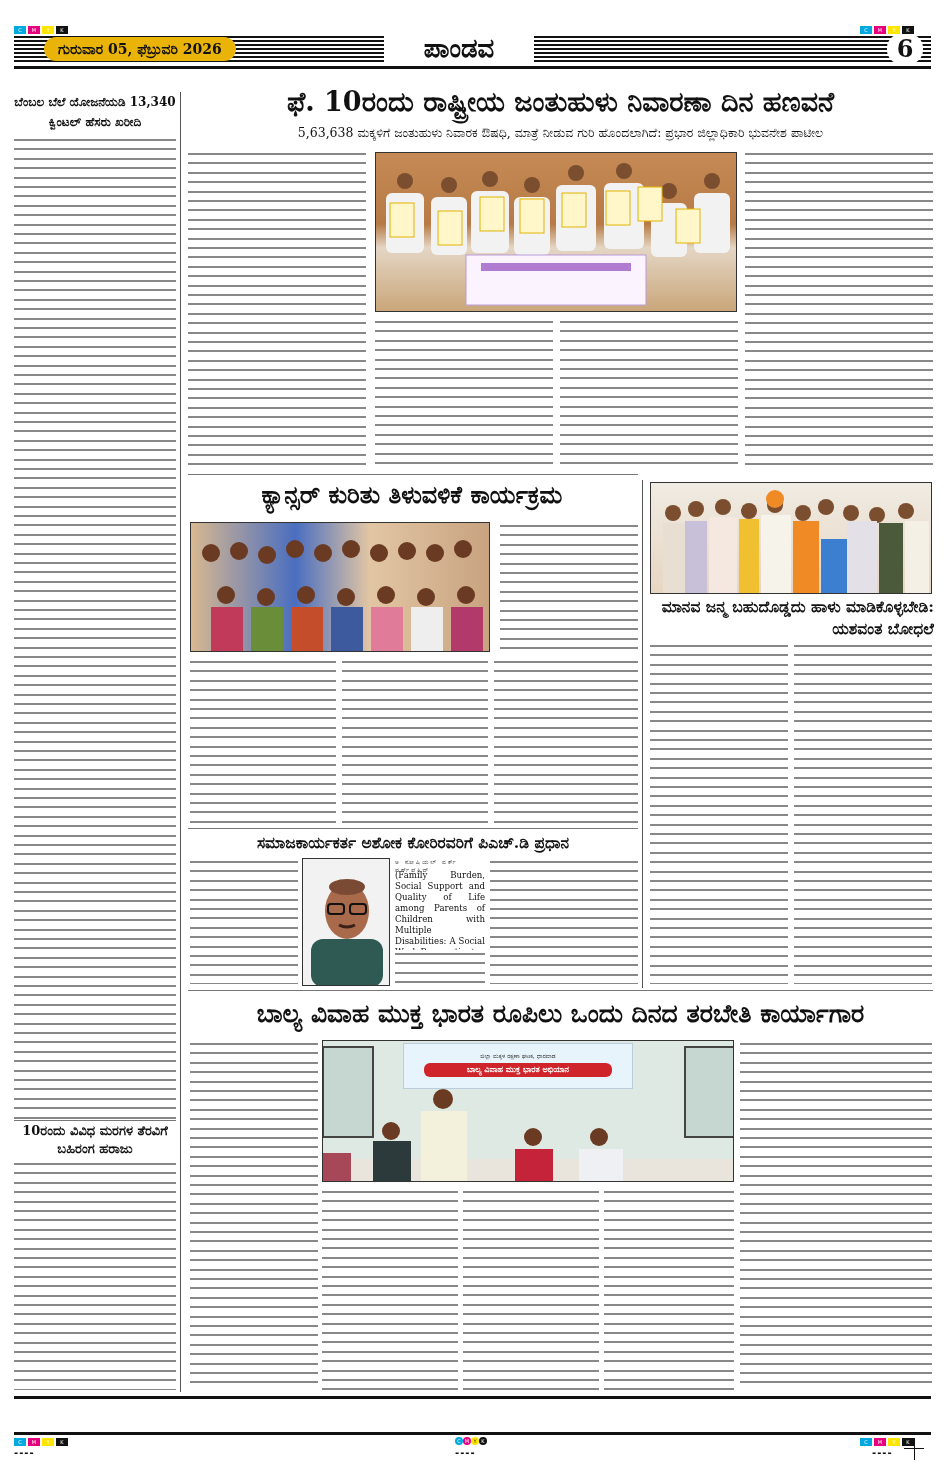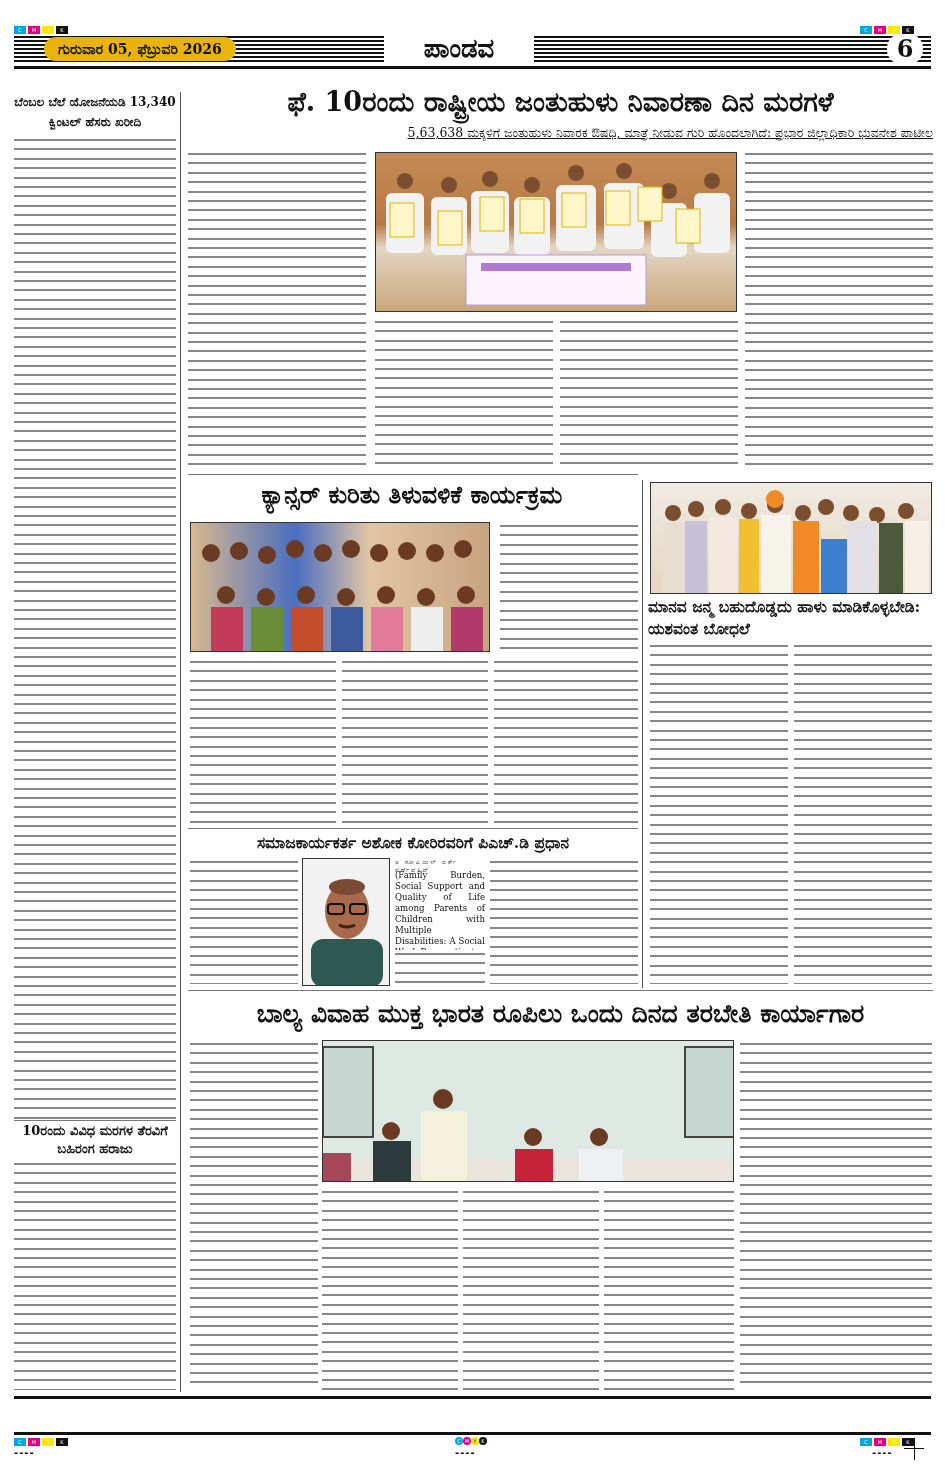--- a/index.html
+++ b/index.html
@@ -50,22 +50,22 @@
 
 <div class="col-left">
   <div class="hd1" style="font-size:12px;line-height:20px;">ಬೆಂಬಲ ಬೆಲೆ ಯೋಜನೆಯಡಿ 13,340 ಕ್ವಿಂಟಲ್ ಹೆಸರು ಖರೀದಿ</div>
   <div class="text text-lines" style="height:990px;margin-top:4px;color:transparent;">ಧಾರವಾಡ: ಕೇಂದ್ರ ಸರ್ಕಾರದ ಬೆಂಬಲ ಯೋಜನೆಯಡಿ ಎಫ್.ಎ.ಕ್ಯೂ ಗುಣಮಟ್ಟದ ಹೆಸರು ಕಾಳು ಉತ್ಪನ್ನ ಮಾರಾಟಕ್ಕಾಗಿ ಧಾರವಾಡ ಜಿಲ್ಲೆಯ 9,577 ರೈತರು ತಮ್ಮ ಹೆಸರು ನೋಂದಾಯಿಸಿಕೊಂಡಿದ್ದರು. ಈ ಪೈಕಿ 1,630 ರೈತರು, 13,340.50 ಕ್ವಿಂಟಲ್ ಹೆಸರು ಕಾಳು ಉತ್ಪನ್ನವನ್ನು ಖರೀದಿ ಕೇಂದ್ರಗಳಿಗೆ ಮಾರಾಟ ಮಾಡಿದ್ದಾರೆ. ಈಗಾಗಲೇ 1,512 ರೈತರಿಗೆ ರೂ. 9,51,85,408 ಗಳ ಹಣವನ್ನು ನೇರ ನಗದು ವರ್ಗಾವಣೆ ಮೂಲಕ ಪಾವತಿಸಲಾಗಿದೆ. ಬಾಕಿ ಉಳಿದ 118 ರೈತರಿಗೆ ಹಣ ಪಾವತಿ ಕಾರ್ಯ ಪ್ರಗತಿಯಲ್ಲಿದ್ದು...</div>
   <div class="hline" style="left:0;top:1028px;width:162px;"></div>
   <div class="hd1 abs" style="left:0;top:1030px;width:162px;font-size:13px;line-height:18px;">10ರಂದು ವಿವಿಧ ಮರಗಳ ತೆರವಿಗೆ ಬಹಿರಂಗ ಹರಾಜು</div>
   <div class="text text-lines abs" style="left:0;top:1068px;width:162px;height:230px;color:transparent;">ಧಾರವಾಡ: ಧಾರವಾಡ ನಗರದ ವಿವಿಧ ಬಡಾವಣೆಗಳ ರಸ್ತೆ ಬದಿ ಹಾಗೂ ವಿವಿಧ ಕಚೇರಿ ಆವರಣಗಳಲ್ಲಿ ಅಪಾಯಕಾರಿ ಸ್ಥಿತಿಯಲ್ಲಿರುವ 18 ಮರಗಳು ಹಾಗೂ 07 ಮರದ ಟೊಂಗೆಗಳನ್ನು ತೆರವುಗೊಳಿಸಲು ಫೆಬ್ರುವರಿ 10, 2026 ರಂದು ಬಹಿರಂಗ ಹರಾಜು ನಡೆಸಲಾಗುವುದು...</div>
 </div>
 <div class="vrule"></div>
 
-<div class="hd1 abs" style="left:188px;top:84px;width:745px;font-size:27px;line-height:36px;font-weight:bold;">ಫೆ. 10ರಂದು ರಾಷ್ಟ್ರೀಯ ಜಂತುಹುಳು ನಿವಾರಣಾ ದಿನ ಮರಗಳೆ</div>
-<div class="abs" style="left:188px;top:124px;width:745px;font-size:12.5px;line-height:18px;text-align:right;font-family:'DejaVu Serif',serif;text-decoration:underline;">5,63,638 ಮಕ್ಕಳಿಗೆ ಜಂತುಹುಳು ನಿವಾರಕ ಔಷಧಿ, ಮಾತ್ರೆ ನೀಡುವ ಗುರಿ ಹೊಂದಲಾಗಿದೆ: ಪ್ರಭಾರ ಜಿಲ್ಲಾಧಿಕಾರಿ ಭುವನೇಶ ಪಾಟೀಲ</div>
+<div class="hd1 abs" style="left:188px;top:84px;width:745px;font-size:27px;line-height:36px;font-weight:bold;">ಫೆ. 10ರಂದು ರಾಷ್ಟ್ರೀಯ ಜಂತುಹುಳು ನಿವಾರಣಾ ದಿನ ಹಣವನೆ</div>
+<div class="abs" style="left:188px;top:124px;width:745px;font-size:12.5px;line-height:18px;text-align:center;font-family:'DejaVu Serif',serif;">5,63,638 ಮಕ್ಕಳಿಗೆ ಜಂತುಹುಳು ನಿವಾರಕ ಔಷಧಿ, ಮಾತ್ರೆ ನೀಡುವ ಗುರಿ ಹೊಂದಲಾಗಿದೆ: ಪ್ರಭಾರ ಜಿಲ್ಲಾಧಿಕಾರಿ ಭುವನೇಶ ಪಾಟೀಲ</div>
 <div class="text text-lines abs" style="left:188px;top:150px;width:178px;height:318px;color:transparent;">ಧಾರವಾಡ: ಜಿಲ್ಲೆಯಲ್ಲಿ ಫೆಬ್ರುವರಿ 10 ರಂದು ರಾಷ್ಟ್ರೀಯ ಜಂತುಹುಳು ನಿವಾರಣಾ ದಿನ ಆಚರಿಸಲಾಗುತ್ತಿದೆ. ಜಿಲ್ಲೆಯಲ್ಲಿ 1 ರಿಂದ 19 ವರ್ಷದೊಳಗಿರುವ ಸುಮಾರು 5,63,638 ಮಕ್ಕಳಿಗೆ ಜಂತುಹುಳು ನಿವಾರಕ ಔಷಧಿ ಮಾತ್ರೆ ನೀಡುವ ಗುರಿ ಹೊಂದಲಾಗಿದೆ...</div>
 <div class="photo" style="left:375px;top:152px;width:362px;height:160px;background:linear-gradient(#c58a55 0%,#b77a46 45%,#e4d6c4 60%,#caa67a 100%);">
   <svg width="362" height="160">
     <g fill="#f2f2f2">
       <rect x="10" y="40" width="38" height="60" rx="6"></rect>
         <rect x="55" y="44" width="36" height="58" rx="6"></rect>
         <rect x="95" y="38" width="38" height="62" rx="6"></rect>
         <rect x="138" y="44" width="36" height="58" rx="6"></rect>
         <rect x="180" y="32" width="40" height="66" rx="6"></rect>
         <rect x="228" y="30" width="40" height="66" rx="6"></rect>
@@ -163,21 +163,21 @@
         <rect x="88" y="36" width="20" height="76" fill="#f0c030"></rect>
         <rect x="110" y="32" width="30" height="80" fill="#f6f3ea"></rect>
         <rect x="142" y="38" width="26" height="74" fill="#f08a24"></rect>
         <rect x="170" y="56" width="26" height="56" fill="#3c7fd0"></rect>
         <rect x="196" y="38" width="30" height="74" fill="#e4e0e8"></rect>
         <rect x="228" y="40" width="24" height="72" fill="#4a5a3a"></rect>
         <rect x="254" y="38" width="24" height="74" fill="#f4f0e6"></rect>
     </g>
   </svg>
 </div>
-<div class="hd1 abs" style="left:648px;top:596px;width:286px;font-size:15.5px;line-height:22px;text-align:left;">ಮಾನವ ಜನ್ಮ ಬಹುದೊಡ್ಡದು ಹಾಳು ಮಾಡಿಕೊಳ್ಳಬೇಡಿ: ಯಶವಂತ ಬೋಧಲೆ</div>
+<div class="hd1 abs" style="left:648px;top:596px;width:286px;font-size:15.5px;line-height:22px;text-align:right;">ಮಾನವ ಜನ್ಮ ಬಹುದೊಡ್ಡದು ಹಾಳು ಮಾಡಿಕೊಳ್ಳಬೇಡಿ: ಯಶವಂತ ಬೋಧಲೆ</div>
 <div class="text text-lines abs" style="left:650px;top:642px;width:138px;height:342px;color:transparent;">ರಾಣೇಬೆನ್ನೂರು: ಮಾನವ ಜನ್ಮ ಬಹುದೊಡ್ಡದು ಅದು ಹಾಳು ಮಾಡಿಕೊಳ್ಳಬೇಡಿ ಎನ್ನುವ ಮಾತುಗಳು ಸಾರ್ವಕಾಲಿಕ ಸತ್ಯವಾಗಿವೆ. ಪ್ರತಿಯೊಬ್ಬ ಗುರುತಿಸಿಕೊಂಡು, ಎಲ್ಲರೊಳಗೊ ನಾವು ಎನ್ನುವಂತೆ ಬದುಕು ಸಾಗಿಸುತ್ತಿದ್ದಾರೆ. ಸಾತ್ವಿಕತೆಯ ಜೀವನ ಬದುಕು ನಿತ್ಯ ನಿರಂತರವಾಗಿ ಸಾಗಲಿ ಎಂದು...</div>
 <div class="text text-lines abs" style="left:794px;top:642px;width:138px;height:342px;color:transparent;"></div>
 
 <div class="hline" style="left:188px;top:828px;width:450px;"></div>
 
 <div class="hd1 abs" style="left:188px;top:832px;width:450px;font-size:15.5px;line-height:22px;">ಸಮಾಜಕಾರ್ಯಕರ್ತ ಅಶೋಕ ಕೋರಿರವರಿಗೆ ಪಿಎಚ್.ಡಿ ಪ್ರಧಾನ</div>
 <div class="text text-lines abs" style="left:190px;top:858px;width:108px;height:126px;color:transparent;">ಧಾರವಾಡ: ಕರ್ನಾಟಕ ವಿಶ್ವವಿದ್ಯಾಲಯದ ಸಮಾಜ ಕಾರ್ಯ ಅಧ್ಯಯನ ವಿಭಾಗದಲ್ಲಿ ಸಂಶೋಧನಾ ವಿದ್ಯಾರ್ಥಿ ಅಶೋಕ.ಎಸ್.ಕೋರಿ ಅವರು ಮಂಡಿಸಿದ ಫ್ಯಾಮಿಲಿ ಬರ್ಡನ್, ಸೋಷಿಯಲ್ ಸಪೋರ್ಟ್ ಅ್ಯಂಡ್ ಕ್ವಾಲಿಟಿ ಆಫ್ ಲೈಫ್ ಅಮಂಗ್ ಪೇರೆಂಟ್ಸ್ ಆಫ್ ಚಿಲ್ಡ್ರನ್ ವಿತ್ ಮಲ್ಟಿಪಲ್ ಡಿಸೆಬಿಲಿಟೀಸ್...</div>
 <div class="photo" style="left:302px;top:858px;width:88px;height:128px;background:#f2f2f2;">
   <svg width="88" height="128">
     <rect x="8" y="80" width="72" height="48" rx="12" fill="#2f5a54"></rect>
@@ -191,20 +191,24 @@
 <div class="abs" style="left:395px;top:858px;width:90px;font-size:6px;color:#333;letter-spacing:2px;">ಅ ಸೋಷಿಯಲ್ ವರ್ಕ್ ಪರ್ಸ್‌ಪೆಕ್ಟಿವ್</div>
 <div class="abs" style="left:395px;top:870px;width:90px;font-size:8.6px;line-height:11px;font-family:'DejaVu Serif',serif;text-align:justify;">(Family Burden, Social Support and Quality of Life among Parents of Children with Multiple Disabilities: A Social Work Perspective)</div>
 <div class="text text-lines abs" style="left:395px;top:950px;width:90px;height:34px;color:transparent;">ಎಂಬ ಮಹಾಪ್ರಬಂಧಕ್ಕೆ ಕರ್ನಾಟಕ ವಿಶ್ವವಿದ್ಯಾಲಯ ಪಿಎಚ್.ಡಿ ಪದವಿ ಪ್ರದಾನ ಮಾಡಿದೆ.</div>
 <div class="text text-lines abs" style="left:490px;top:858px;width:148px;height:126px;color:transparent;">ಕರ್ನಾಟಕ ವಿಶ್ವವಿದ್ಯಾಲಯ ಸಮಾಜಕಾರ್ಯ ವಿಭಾಗದ ಸಹಾಯಕ ಪ್ರಾಧ್ಯಾಪಕಿ ಡಾ.ರೇಣುಕಾ ಈ. ಅಸಗಿ ಅವರು ಮಾರ್ಗದರ್ಶನ ಮಾಡಿದ್ದಾರೆ. ಪ್ರಸ್ತುತ ಅಶೋಕ ಕೋರಿಯವರು ಧಾರವಾಡದ ಡಿವಸ್ತಾನ್ ಸಂಸ್ಥೆಯಲ್ಲಿ ಮನೋವೈದ್ಯಕೀಯ ಸಮಾಜಕಾರ್ಯ ಕರ್ತರಾಗಿ ಕಾರ್ಯ ನಿರ್ವಹಿಸುತ್ತಿದ್ದು...</div>
 
 <div class="hline" style="left:188px;top:990px;width:745px;"></div>
 
 <div class="hd1 abs" style="left:188px;top:994px;width:745px;font-size:25px;line-height:40px;">ಬಾಲ್ಯ ವಿವಾಹ ಮುಕ್ತ ಭಾರತ ರೂಪಿಲು ಒಂದು ದಿನದ ತರಬೇತಿ ಕಾರ್ಯಾಗಾರ</div>
 <div class="text text-lines abs" style="left:190px;top:1040px;width:128px;height:350px;color:transparent;">ಮಕ್ಕಳ ರಕ್ಷಣಾ ನಿರ್ದೇಶನಾಲಯ ಬೆಂಗಳೂರು, ಜಿಲ್ಲಾ ಕಾನೂನು ಸೇವೆಗಳ ಪ್ರಾಧಿಕಾರ, ಜಿಲ್ಲಾಡಳಿತ, ಜಿಲ್ಲಾ ಪಂಚಾಯತ, ಮಹಿಳಾ ಮತ್ತು ಮಕ್ಕಳ ಅಭಿವೃದ್ಧಿ ಇಲಾಖೆ, ಜಿಲ್ಲಾ ಮಕ್ಕಳ ರಕ್ಷಣಾ ಘಟಕ...</div>
 <div class="photo" style="left:322px;top:1040px;width:412px;height:142px;background:#dfe9e4;">
+  <div class="abs" style="left:80px;top:2px;width:230px;height:46px;background:#e8f4fb;border:1px solid #bcd;">
+    <div style="font-size:6px;text-align:center;color:#222;margin-top:8px;">ಜಿಲ್ಲಾ ಮಕ್ಕಳ ರಕ್ಷಣಾ ಘಟಕ, ಧಾರವಾಡ</div>
+    <div style="margin:3px 20px 0;background:#d0242b;color:#fff;font-size:8px;text-align:center;border-radius:6px;line-height:14px;font-weight:bold;">ಬಾಲ್ಯ ವಿವಾಹ ಮುಕ್ತ ಭಾರತ ಅಭಿಯಾನ</div>
+  </div>
   <svg width="412" height="142" class="abs" style="left:0;top:0;">
     <rect x="0" y="6" width="50" height="90" fill="#c6d6d0" stroke="#444" stroke-width="2"></rect>
     <rect x="362" y="6" width="50" height="90" fill="#c6d6d0" stroke="#444" stroke-width="2"></rect>
     <rect x="0" y="118" width="412" height="24" fill="#e9e4dc"></rect>
     <rect x="0" y="112" width="28" height="30" fill="#a64858"></rect>
     <circle cx="68" cy="90" r="9" fill="#6a3b22"></circle>
       <rect x="50" y="100" width="38" height="42" fill="#2c3a3c"></rect>
     <circle cx="120" cy="58" r="10" fill="#6a3b22"></circle>
       <rect x="98" y="70" width="46" height="72" fill="#f3f0dc"></rect>
     <circle cx="210" cy="96" r="9" fill="#6a3b22"></circle>

